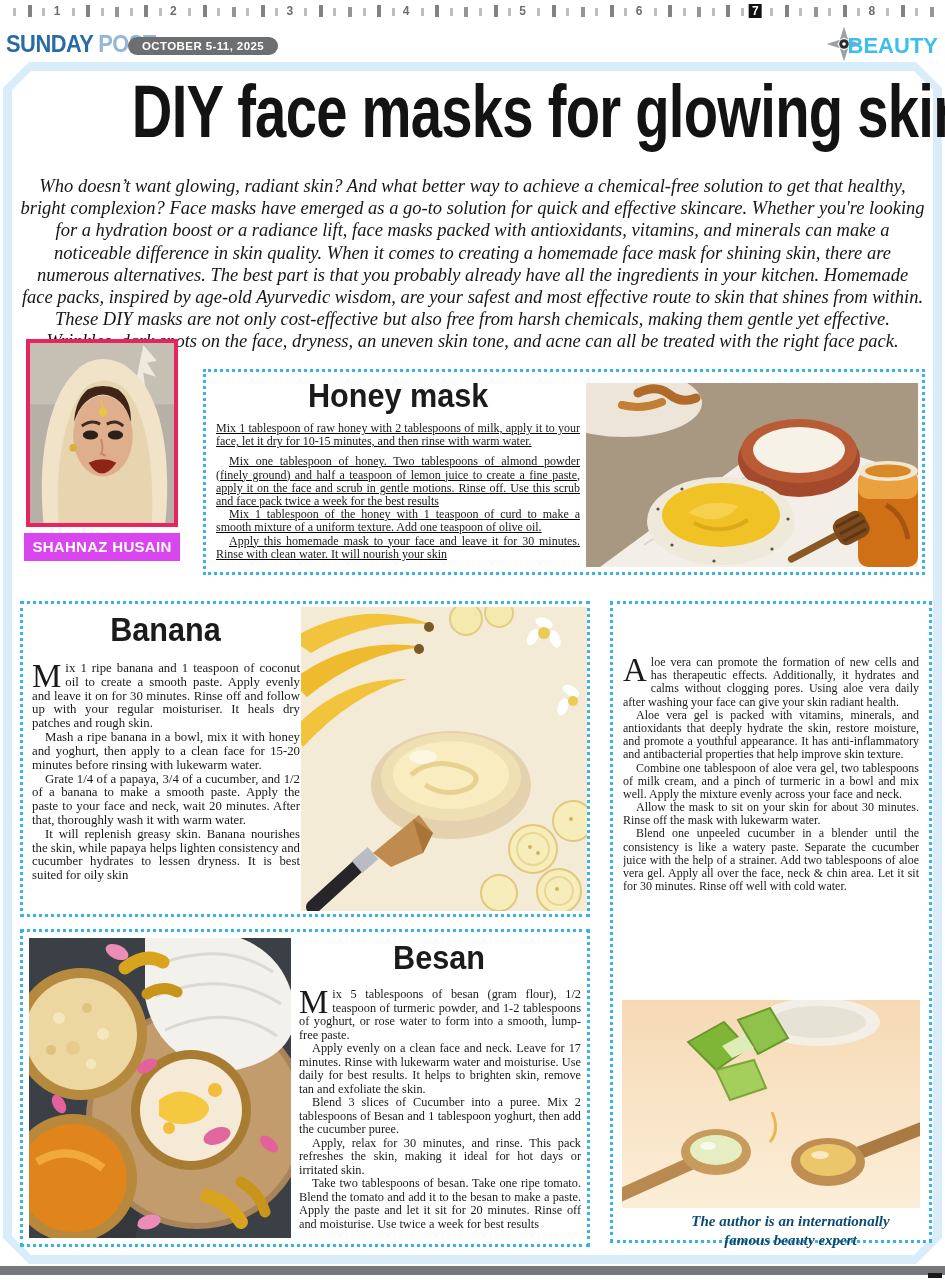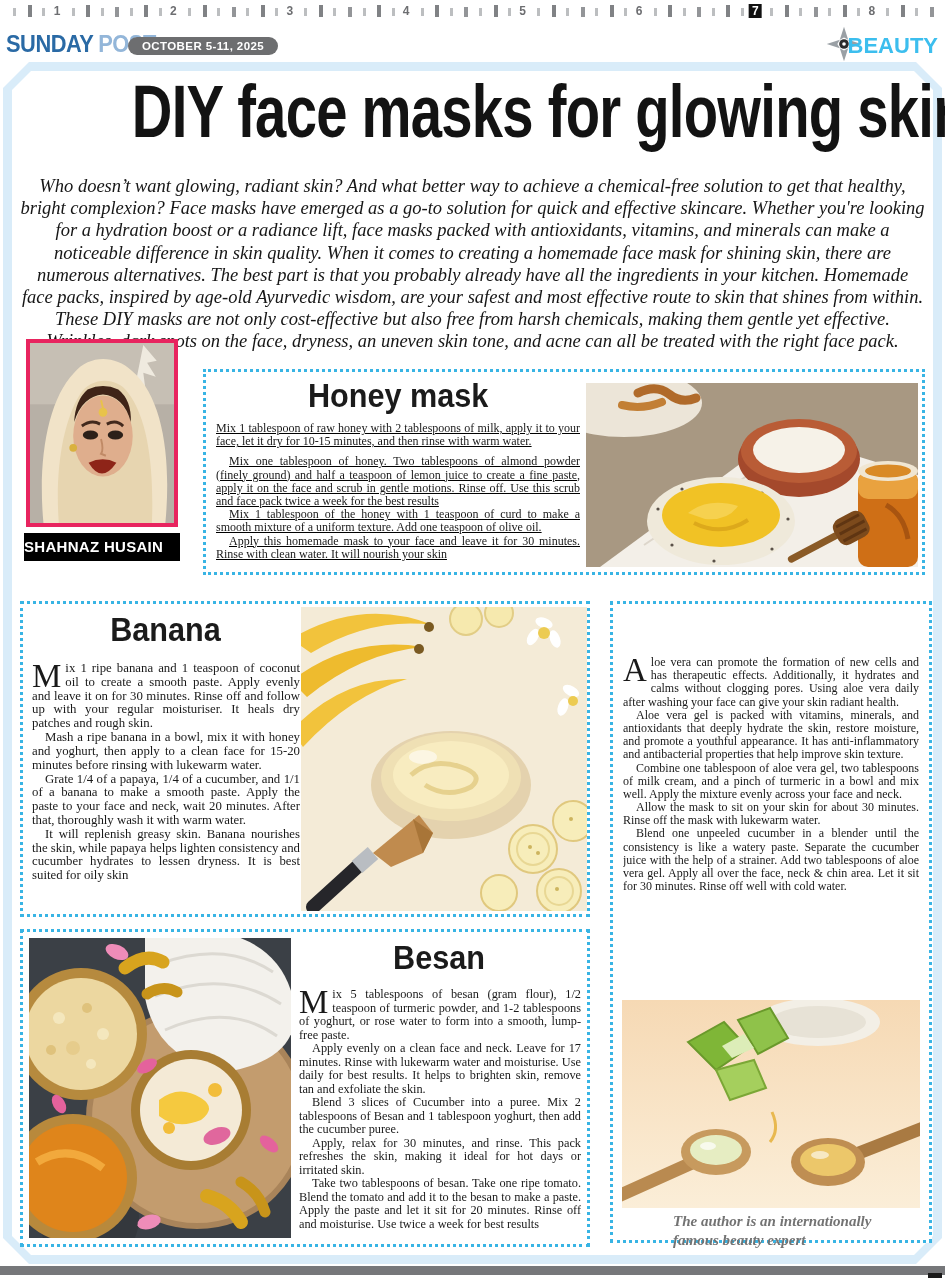--- a/index.html
+++ b/index.html
@@ -40,21 +40,21 @@
         font:bold 74px/1.02 "Liberation Sans",sans-serif;color:#131313;letter-spacing:-1px;}
   h1.headline .inner{display:inline-block;transform:scaleX(.76);white-space:nowrap;}
   .intro{position:absolute;top:175px;left:20px;width:905px;margin:0;text-align:center;
         font:italic 18.5px/1.2 "Liberation Serif",serif;color:#161616;}
 
   
   .author-photo{position:absolute;left:26px;top:339px;width:152px;height:188px;
         border:4px solid #e8245f;box-sizing:border-box;background:#b7b0a6;}
   .author-photo svg{width:100%;height:100%;display:block;}
   .author-badge{position:absolute;left:24px;top:533px;width:156px;height:28px;
-        background:#000000;color:#fff;text-align:left;
+        background:#d946ef;color:#fff;text-align:center;
         font:bold 15px/28px "Liberation Sans",sans-serif;letter-spacing:.3px;}
 
   
   .dbox{position:absolute;border:3px dotted #38b4e4;background:#fff;box-sizing:border-box;}
   .box-honey{left:203px;top:369px;width:722px;height:206px;}
   .box-banana{left:20px;top:601px;width:570px;height:316px;}
   .box-aloe{left:610px;top:601px;width:322px;height:642px;}
   .box-besan{left:20px;top:929px;width:570px;height:318px;}
 
   .box-title{position:absolute;text-align:center;color:#1b1b1b;
@@ -69,22 +69,22 @@
   .fs-honey p{font-size:12px;line-height:1.1;}
   .fs-banana p{font-size:12.8px;line-height:1.08;}
   .fs-aloe p{font-size:12px;line-height:1.1;}
   .fs-besan p{font-size:12.3px;line-height:1.1;}
   .dc{float:left;font-family:"Liberation Serif",serif;font-size:33px;line-height:26px;
         padding:1px 4px 0 0;color:#191919;}
 
   .pic{position:absolute;overflow:hidden;}
   .pic svg{width:100%;height:100%;display:block;}
 
-  .caption{position:absolute;left:60px;top:608px;width:235px;text-align:left;
-        font:italic bold 15px/1.25 "Liberation Serif",serif;color:#737373;}
+  .caption{position:absolute;left:60px;top:608px;width:235px;text-align:center;
+        font:italic bold 15px/1.25 "Liberation Serif",serif;color:#0c4a6e;}
 
   
   .bottom-bar{position:absolute;left:0;top:1266px;width:945px;height:9px;background:#76777a;}
   .bottom-nub{position:absolute;left:928px;top:1273px;width:14px;height:5px;background:#1a1a1a;}
 </style>
 </head>
 <body>
 
 <div class="page">
 
@@ -240,21 +240,21 @@
         </g>
       </svg>
     </div>
   </div>
 
   <div class="dbox box-banana">
     <div class="box-title" style="left:4px;top:8px;width:276px;"><span class="inner">Banana</span></div>
     <div class="col fs-banana" style="left:9px;top:58px;width:268px;height:250px;">
       <p class="noind"><span class="dc">M</span><span>ix 1 ripe banana and 1 teaspoon of coconut oil to create a smooth paste.  Apply evenly and leave it on for 30 minutes.  Rinse off and follow up with your regular moisturiser. It heals dry patches and rough skin.</span></p>
       <p>Mash a ripe banana in a bowl, mix it with honey and yoghurt, then apply to a clean face for 15-20 minutes before rinsing with lukewarm water.</p>
-      <p>Grate 1/4 of a papaya, 1/4 of a cucumber, and 1/1 of a banana to make a smooth paste. Apply the paste to your face and neck, wait 20 minutes. After that, thoroughly wash it with warm water.</p>
+      <p>Grate 1/4 of a papaya, 3/4 of a cucumber, and 1/2 of a banana to make a smooth paste. Apply the paste to your face and neck, wait 20 minutes. After that, thoroughly wash it with warm water.</p>
       <p>It will replenish greasy skin. Banana nourishes the skin, while papaya helps lighten consistency and cucumber hydrates to lessen dryness. It is best suited for oily skin</p>
     </div>
     <div class="pic" style="left:278px;top:3px;width:286px;height:304px;" aria-label="Bowl of banana cream mask with bananas, banana slices and a brush">
       <svg viewBox="0 0 286 304" preserveAspectRatio="none">
         <rect width="286" height="304" fill="#f4ebd7"></rect>
         <path d="M-10,32 Q60,-10 132,18 Q70,10 10,46 Z" fill="#f2c33c"></path>
         <path d="M-10,74 Q50,28 122,40 Q60,46 6,90 Z" fill="#eebb2e"></path>
         <path d="M-10,124 Q40,70 106,72 Q50,88 2,140 Z" fill="#f2c33c"></path>
         <circle cx="128" cy="20" r="5" fill="#7a5a22"></circle>
           <circle cx="118" cy="42" r="5" fill="#7a5a22"></circle>

